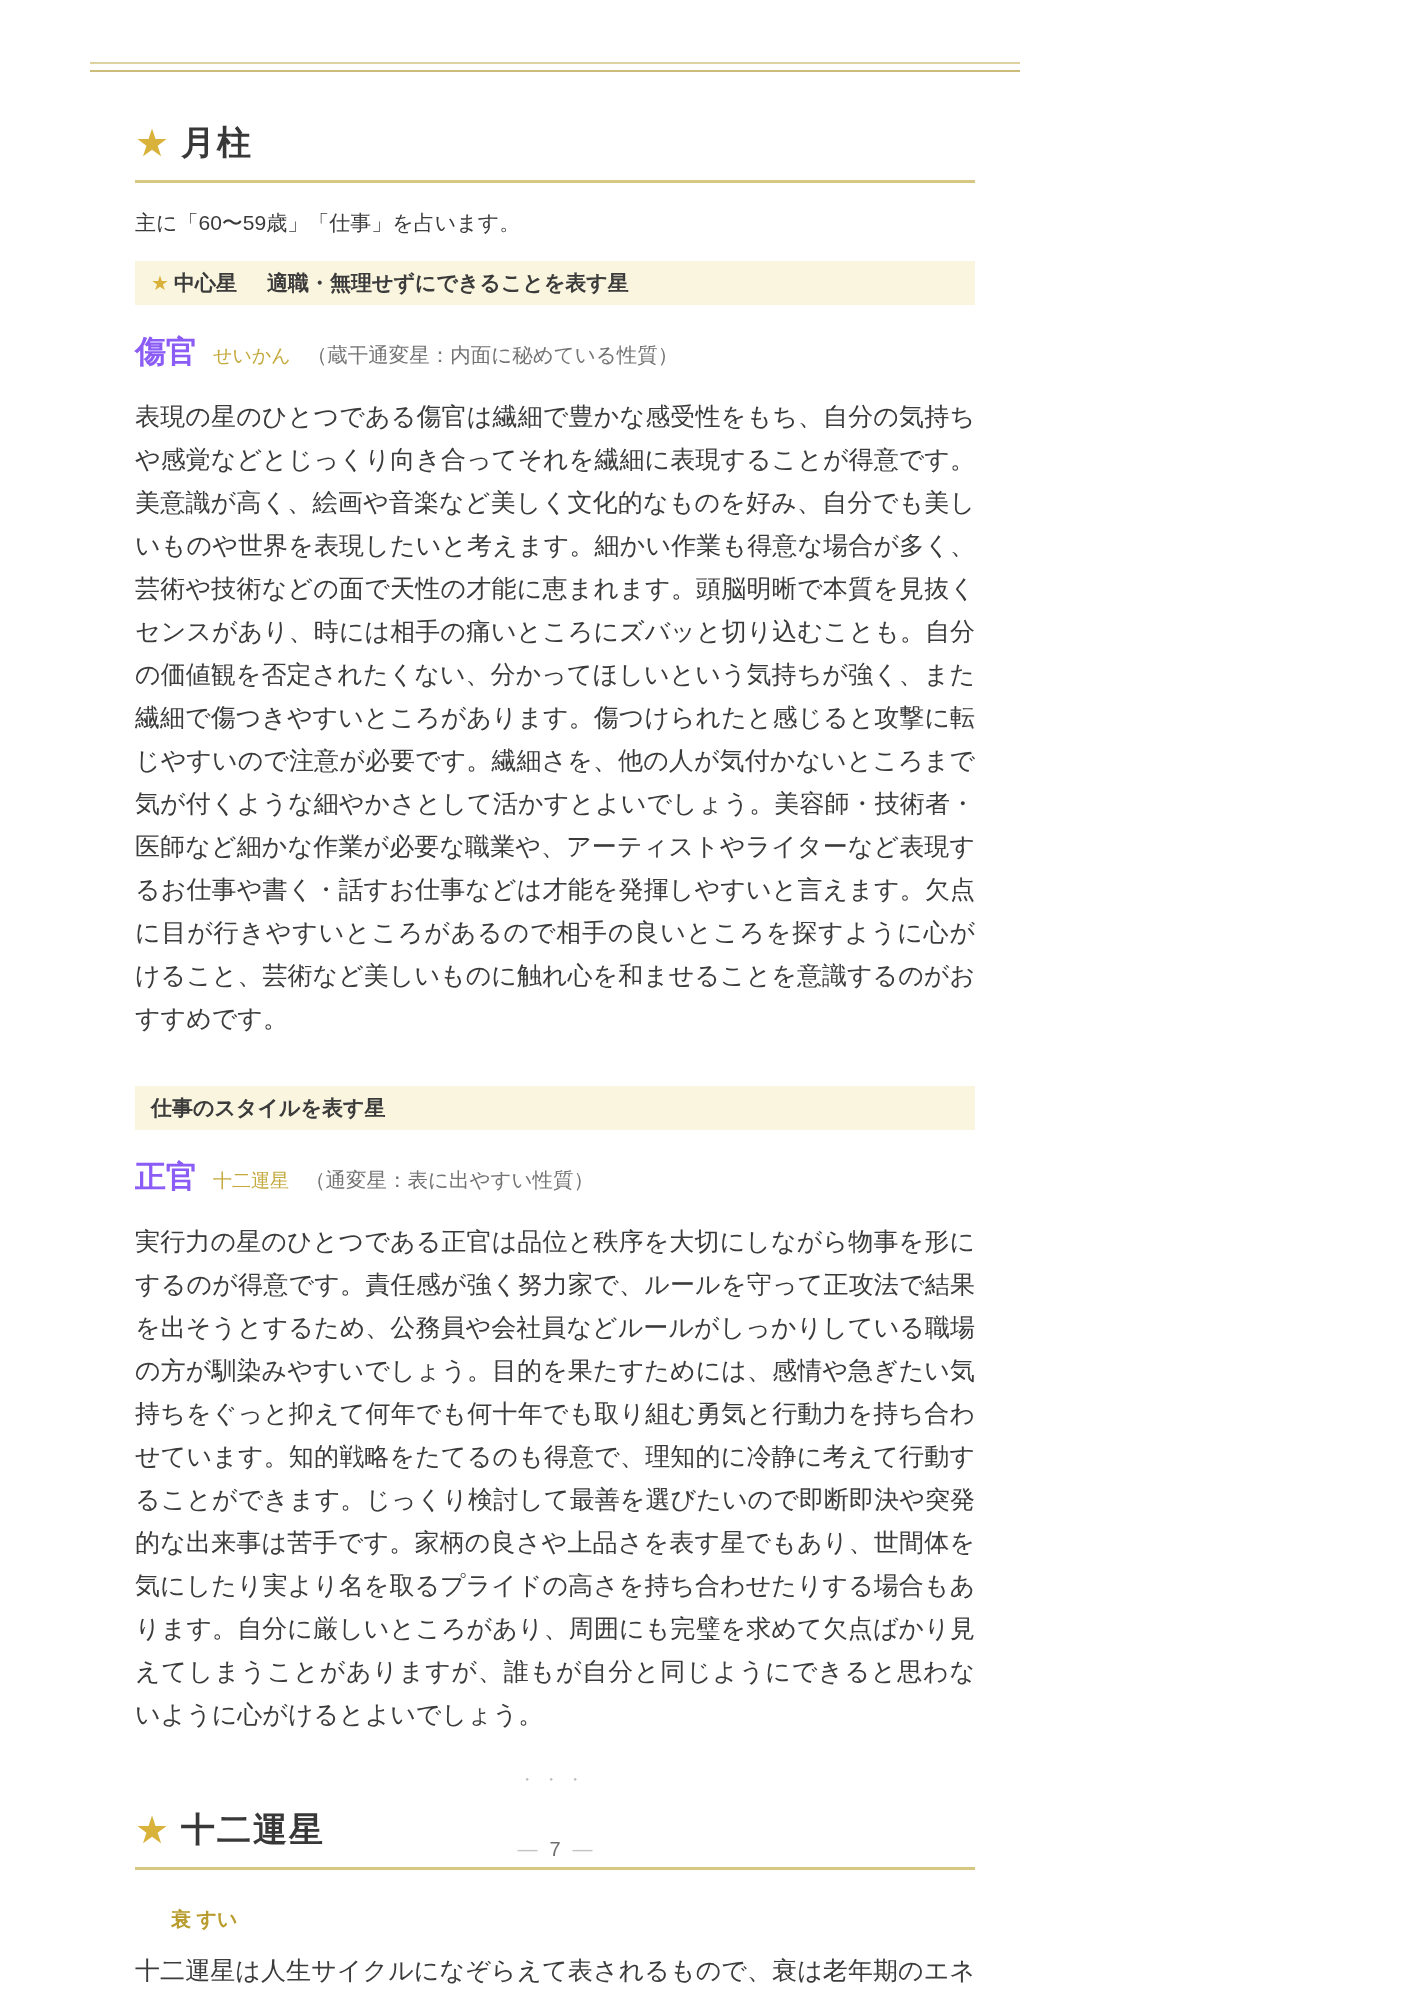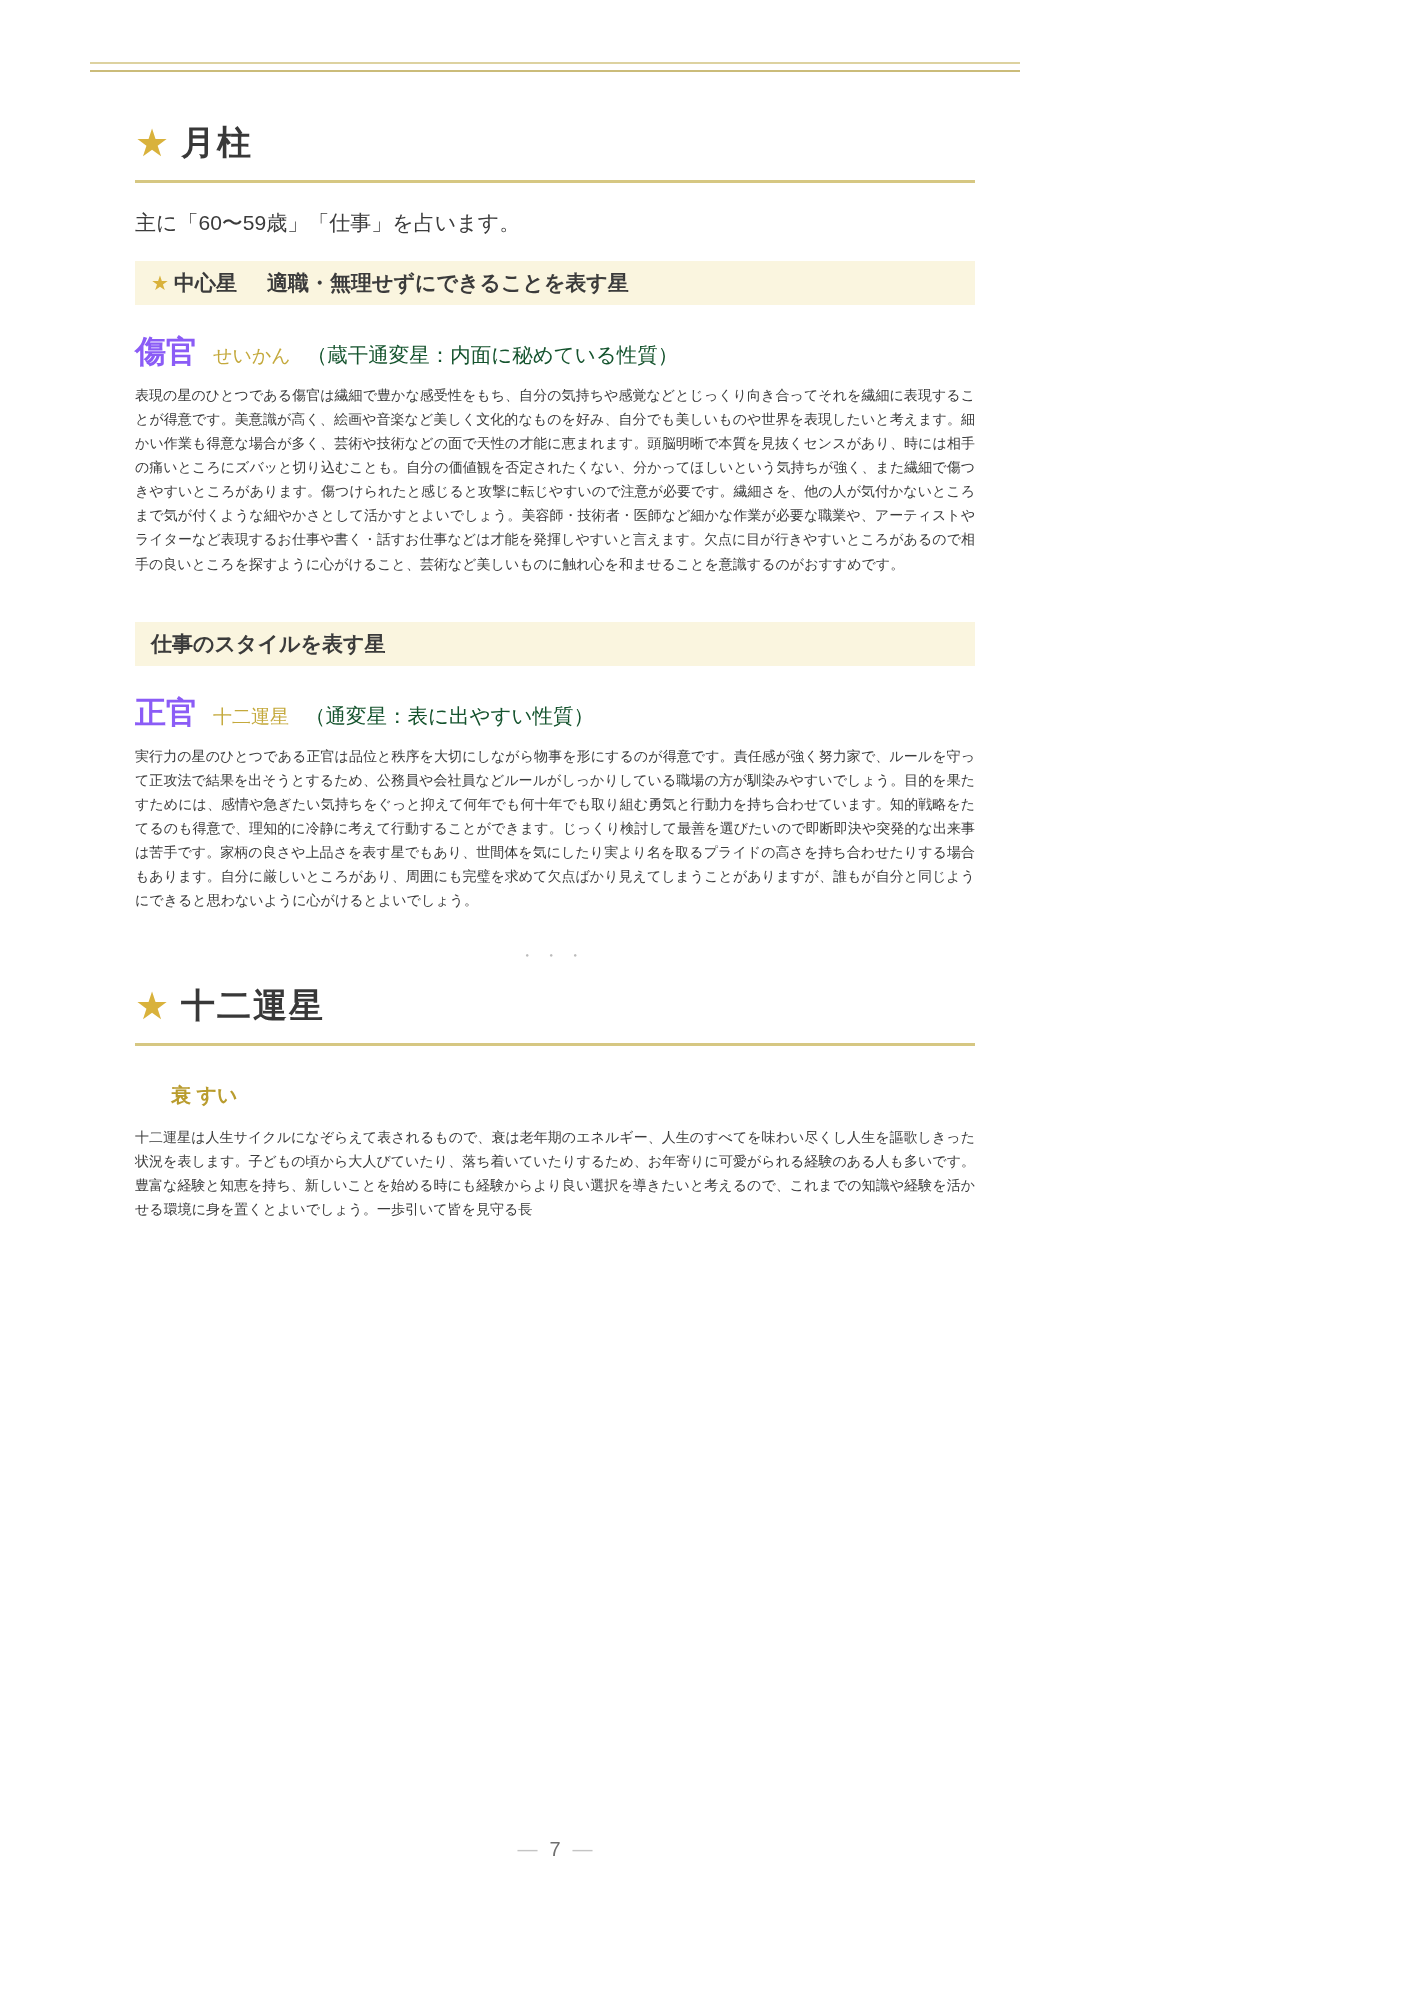--- a/index.html
+++ b/index.html
@@ -91,27 +91,27 @@
     font-size: 31px;
     font-weight: 600;
     color: #8b5cf6;
   }
   .star-kana {
     font-size: 19px;
     color: #c4a93c;
   }
   .star-note {
     font-size: 20.5px;
-    color: #14532d;
+    color: #737373;
   }
   .body-text {
-    font-size: 14px;
+    font-size: 25px;
     line-height: 1.72;
     text-align: justify;
-    margin: 10px 0 0 0;
+    margin: 22px 0 0 0;
   }
   .band-second { margin-top: 46px; }
   .dots {
     text-align: center;
     color: #bcbcbc;
     font-size: 16px;
     letter-spacing: 8px;
     margin-top: 34px;
   }
   .section-header-second { margin-top: 16px; }

